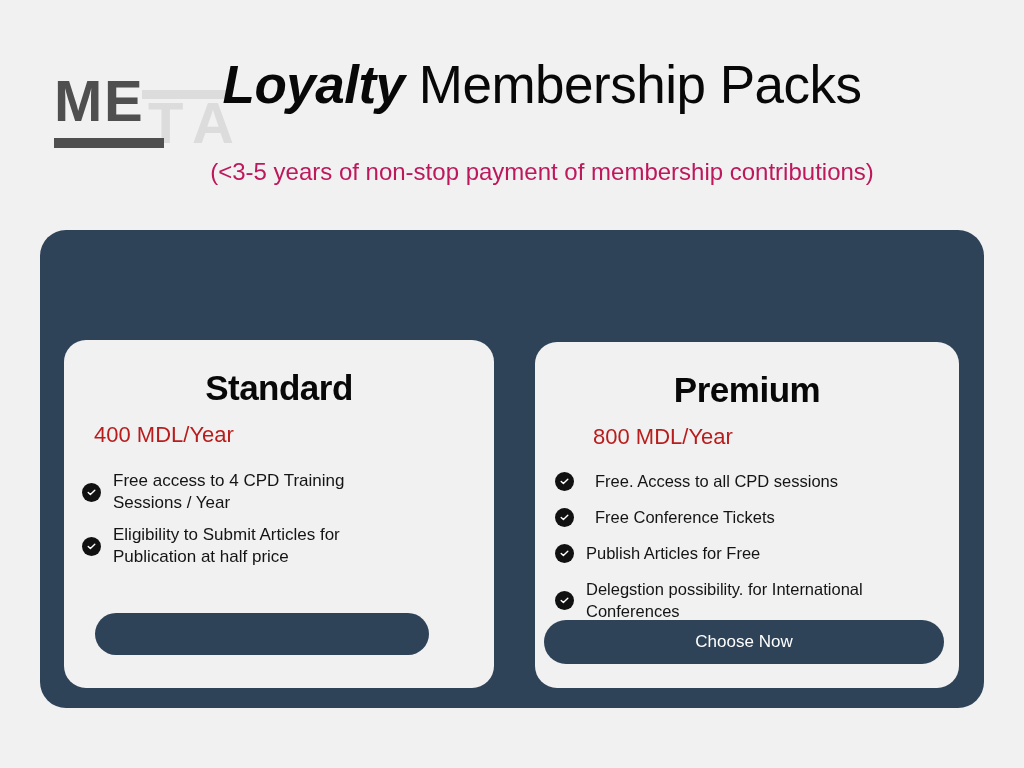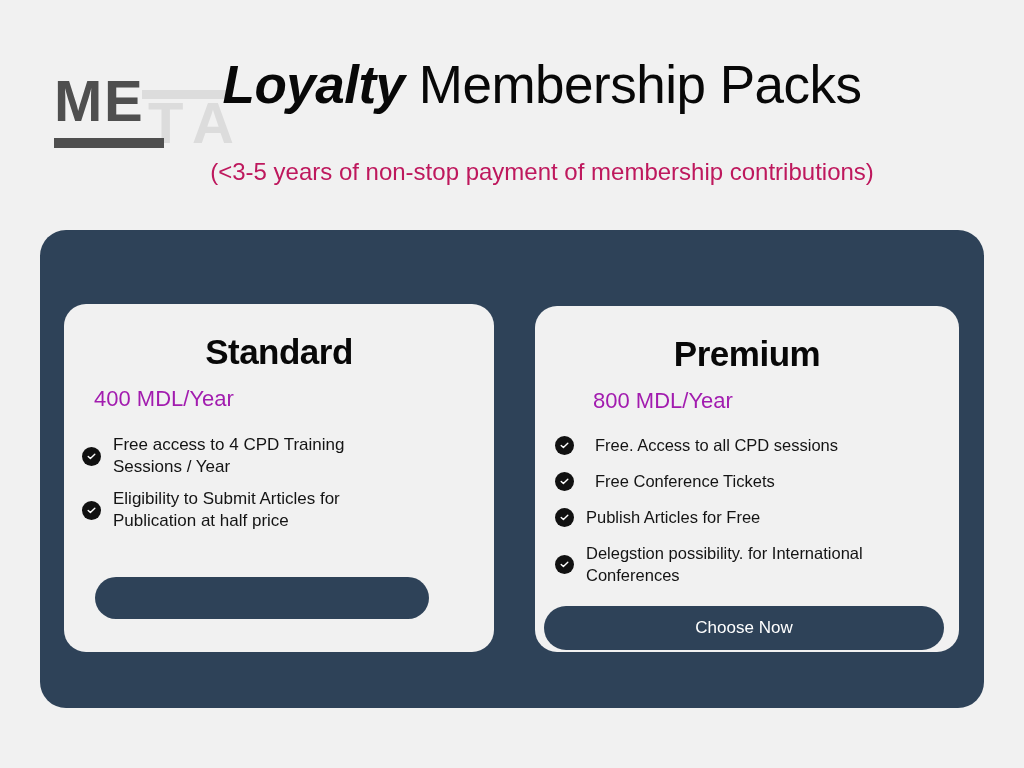--- a/index.html
+++ b/index.html
@@ -95,20 +95,21 @@
     height: 478px;
     background: #2e4258;
     border-radius: 26px;
   }
 
   
   .plan-card {
     position: absolute;
     background: #f1f1f1;
     border-radius: 22px;
+    margin-top: 36px;
   }
   #card-standard {
     left: 24px;
     top: 74px;
     width: 430px;
     height: 348px;
   }
   #card-premium {
     left: 495px;
     top: 76px;
@@ -124,21 +125,21 @@
     color: #080808;
     letter-spacing: -0.5px;
     margin: 0;
   }
   #card-standard .plan-name { padding-top: 28px; }
   #card-premium  .plan-name { padding-top: 28px; }
 
   .plan-price {
     font-size: 22px;
     line-height: 26px;
-    color: #a21caf;
+    color: #b91c1c;
     font-weight: 500;
   }
   #card-standard .plan-price { padding: 14px 0 0 30px; }
   #card-premium  .plan-price { padding: 14px 16px 0 58px; }
 
   .feature-list {
     list-style: none;
     margin: 0;
     padding: 0;
   }
@@ -186,21 +187,21 @@
     padding: 0;
   }
   #standard-choose-button {
     left: 31px;
     bottom: 33px;
     width: 334px;
     height: 42px;
   }
   #premium-choose-button {
     left: 9px;
-    bottom: 2px;
+    bottom: 24px;
     width: 400px;
     height: 44px;
   }
 </style>
 </head>
 <body>
 
 <div id="header">
 
   <div id="brand-logo">

